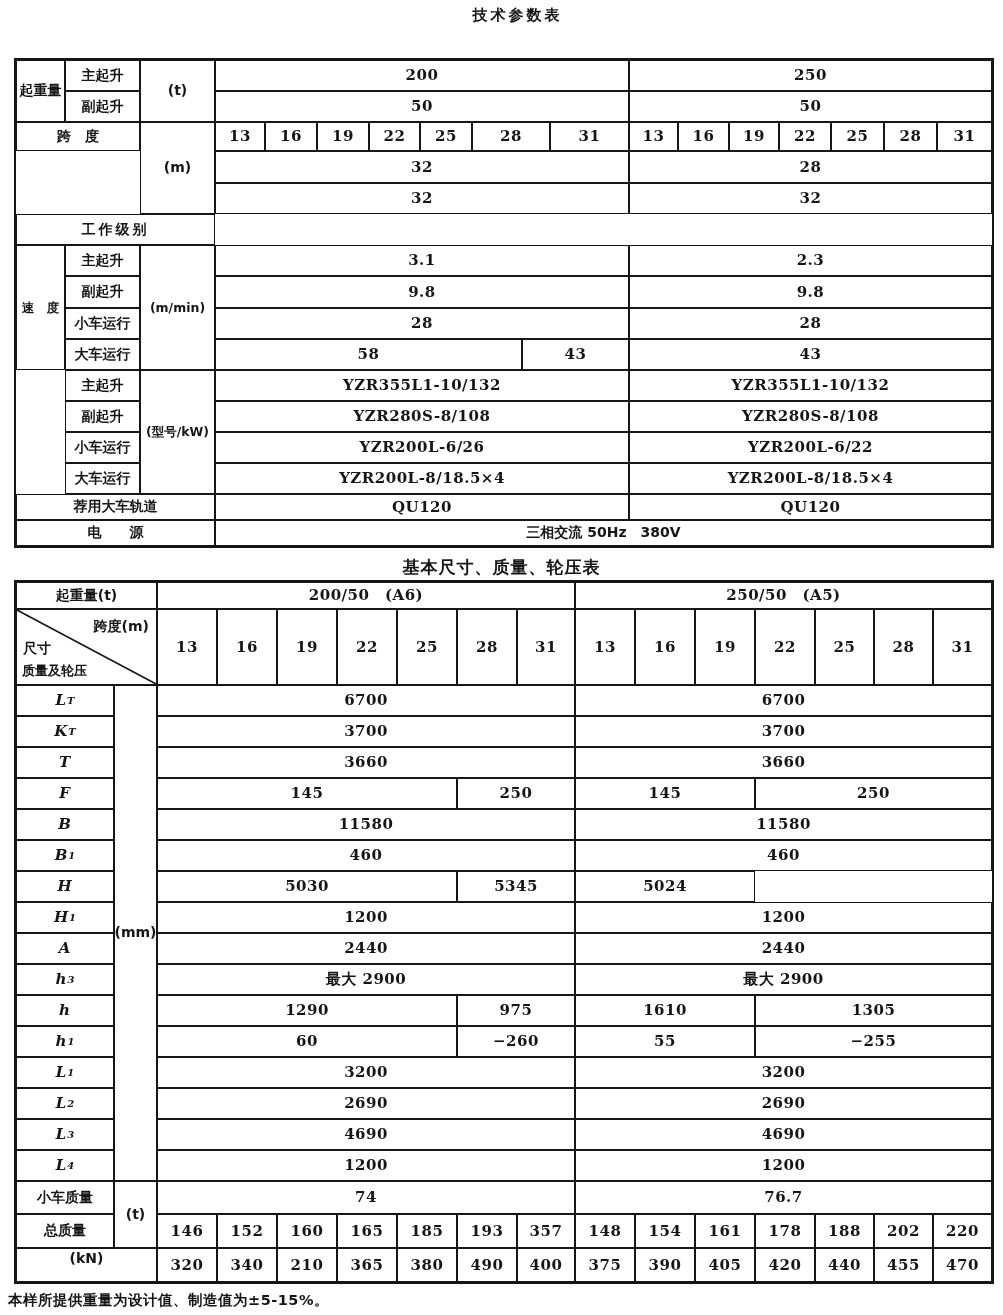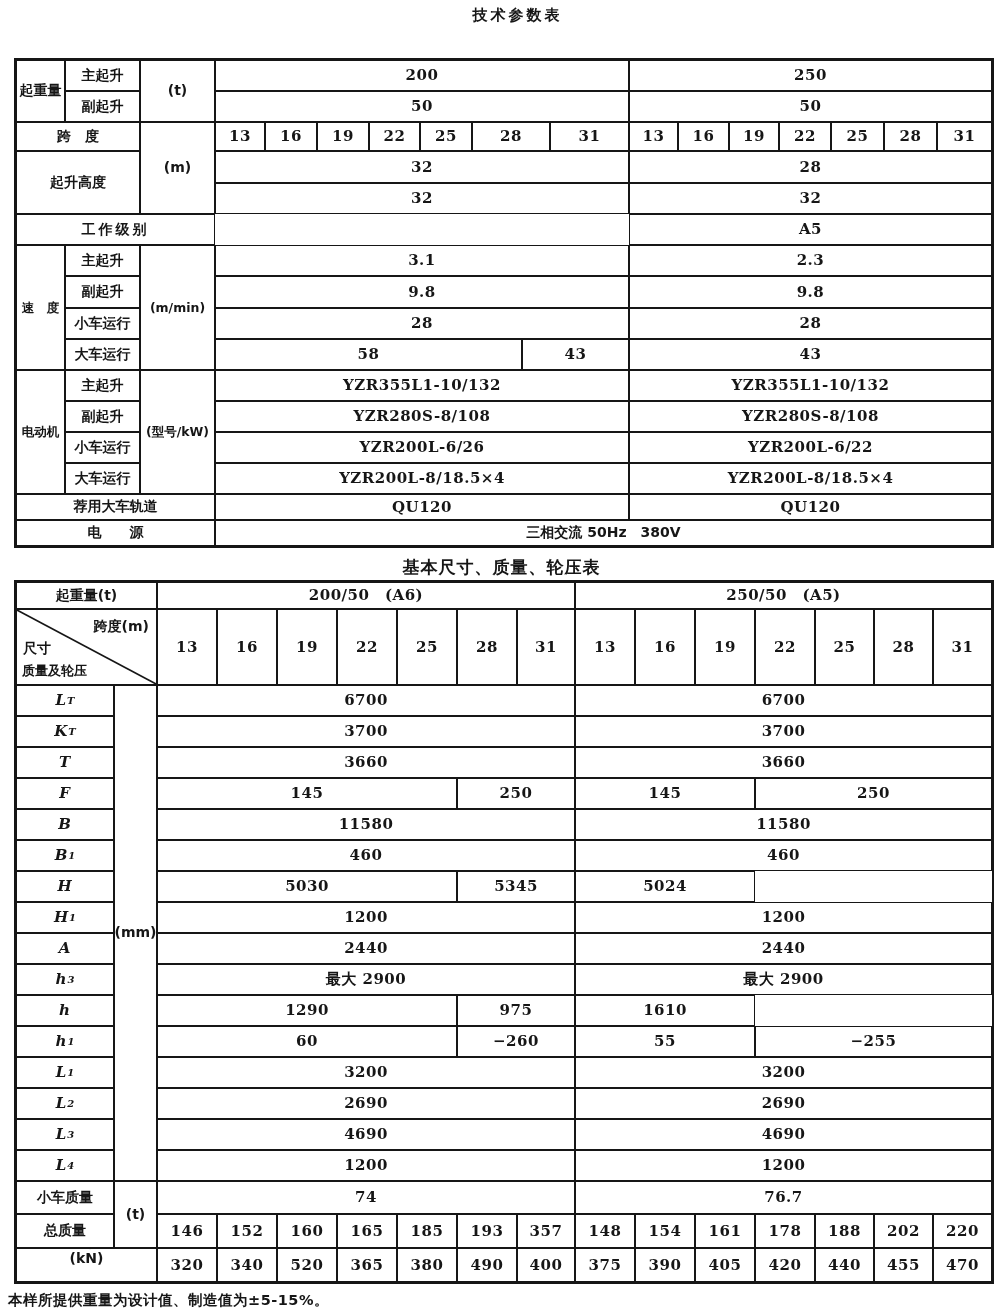--- a/index.html
+++ b/index.html
@@ -75,46 +75,43 @@
   <div class="c val" style="grid-area:3/9/4/11">28</div>
   <div class="c val" style="grid-area:3/11/4/12">31</div>
   <div class="c val" style="grid-area:3/12/4/13">13</div>
   <div class="c val" style="grid-area:3/13/4/14">16</div>
   <div class="c val" style="grid-area:3/14/4/15">19</div>
   <div class="c val" style="grid-area:3/15/4/16">22</div>
   <div class="c val" style="grid-area:3/16/4/17">25</div>
   <div class="c val" style="grid-area:3/17/4/18">28</div>
   <div class="c val" style="grid-area:3/18/4/19">31</div>
 
-  <div class="c lab" style="grid-area:4/1/6/3">起升高度</div>
   <div class="c val" style="grid-area:4/4/5/12">32</div>
   <div class="c val" style="grid-area:4/12/5/19">28</div>
   <div class="c val" style="grid-area:5/4/6/12">32</div>
   <div class="c val" style="grid-area:5/12/6/19">32</div>
 
   <div class="c lab ls" style="grid-area:6/1/7/4">工作级别</div>
-  <div class="c val" style="grid-area:6/12/7/19">A5</div>
 
   <div class="c sm" style="grid-area:7/1/11/2">速　度</div>
   <div class="c sm" style="grid-area:7/3/11/4">(m/min)</div>
   <div class="c lab" style="grid-area:7/2/8/3">主起升</div>
   <div class="c val" style="grid-area:7/4/8/12">3.1</div>
   <div class="c val" style="grid-area:7/12/8/19">2.3</div>
   <div class="c lab" style="grid-area:8/2/9/3">副起升</div>
   <div class="c val" style="grid-area:8/4/9/12">9.8</div>
   <div class="c val" style="grid-area:8/12/9/19">9.8</div>
   <div class="c lab" style="grid-area:9/2/10/3">小车运行</div>
   <div class="c val" style="grid-area:9/4/10/12">28</div>
   <div class="c val" style="grid-area:9/12/10/19">28</div>
   <div class="c lab" style="grid-area:10/2/11/3">大车运行</div>
   <div class="c val" style="grid-area:10/4/11/10">58</div>
   <div class="c val" style="grid-area:10/10/11/12">43</div>
   <div class="c val" style="grid-area:10/12/11/19">43</div>
 
-  <div class="c sm" style="grid-area:11/1/15/2">电动机</div>
   <div class="c sm" style="grid-area:11/3/15/4">(型号/kW)</div>
   <div class="c lab" style="grid-area:11/2/12/3">主起升</div>
   <div class="c val" style="grid-area:11/4/12/12">YZR355L1-10/132</div>
   <div class="c val" style="grid-area:11/12/12/19">YZR355L1-10/132</div>
   <div class="c lab" style="grid-area:12/2/13/3">副起升</div>
   <div class="c val" style="grid-area:12/4/13/12">YZR280S-8/108</div>
   <div class="c val" style="grid-area:12/12/13/19">YZR280S-8/108</div>
   <div class="c lab" style="grid-area:13/2/14/3">小车运行</div>
   <div class="c val" style="grid-area:13/4/14/12">YZR200L-6/26</div>
   <div class="c val" style="grid-area:13/12/14/19">YZR200L-6/22</div>
@@ -192,20 +189,21 @@
   <div class="c dim" style="grid-area:11/1/12/2"><i>A</i><sub></sub></div>
   <div class="c val" style="grid-area:11/3/12/10">2440</div>
   <div class="c val" style="grid-area:11/10/12/17">2440</div>
   <div class="c dim" style="grid-area:12/1/13/2"><i>h</i><sub>3</sub></div>
   <div class="c val" style="grid-area:12/3/13/10">最大 2900</div>
   <div class="c val" style="grid-area:12/10/13/17">最大 2900</div>
   <div class="c dim" style="grid-area:13/1/14/2"><i>h</i><sub></sub></div>
   <div class="c val" style="grid-area:13/3/14/8">1290</div>
   <div class="c val" style="grid-area:13/8/14/10">975</div>
   <div class="c val" style="grid-area:13/10/14/13">1610</div>
+  <div class="c val" style="grid-area:13/13/14/17">1305</div>
   <div class="c dim" style="grid-area:14/1/15/2"><i>h</i><sub>1</sub></div>
   <div class="c val" style="grid-area:14/3/15/8">60</div>
   <div class="c val" style="grid-area:14/8/15/10">−260</div>
   <div class="c val" style="grid-area:14/10/15/13">55</div>
   <div class="c val" style="grid-area:14/13/15/17">−255</div>
   <div class="c dim" style="grid-area:15/1/16/2"><i>L</i><sub>1</sub></div>
   <div class="c val" style="grid-area:15/3/16/10">3200</div>
   <div class="c val" style="grid-area:15/10/16/17">3200</div>
   <div class="c dim" style="grid-area:16/1/17/2"><i>L</i><sub>2</sub></div>
   <div class="c val" style="grid-area:16/3/17/10">2690</div>
@@ -237,21 +235,21 @@
   <div class="c val" style="grid-area:20/14/21/15">188</div>
   <div class="c val" style="grid-area:20/15/21/16">202</div>
   <div class="c val" style="grid-area:20/16/21/17">220</div>
 
   <div class="c lab wheel-label" style="grid-area:21/1/22/3">
     <span>最大轮压</span>
     <span>(kN)</span>
   </div>
   <div class="c val" style="grid-area:21/3/22/4">320</div>
   <div class="c val" style="grid-area:21/4/22/5">340</div>
-  <div class="c val" style="grid-area:21/5/22/6">520</div>
+  <div class="c val" style="grid-area:21/5/22/6">210</div>
   <div class="c val" style="grid-area:21/6/22/7">365</div>
   <div class="c val" style="grid-area:21/7/22/8">380</div>
   <div class="c val" style="grid-area:21/8/22/9">490</div>
   <div class="c val" style="grid-area:21/9/22/10">400</div>
   <div class="c val" style="grid-area:21/10/22/11">375</div>
   <div class="c val" style="grid-area:21/11/22/12">390</div>
   <div class="c val" style="grid-area:21/12/22/13">405</div>
   <div class="c val" style="grid-area:21/13/22/14">420</div>
   <div class="c val" style="grid-area:21/14/22/15">440</div>
   <div class="c val" style="grid-area:21/15/22/16">455</div>

